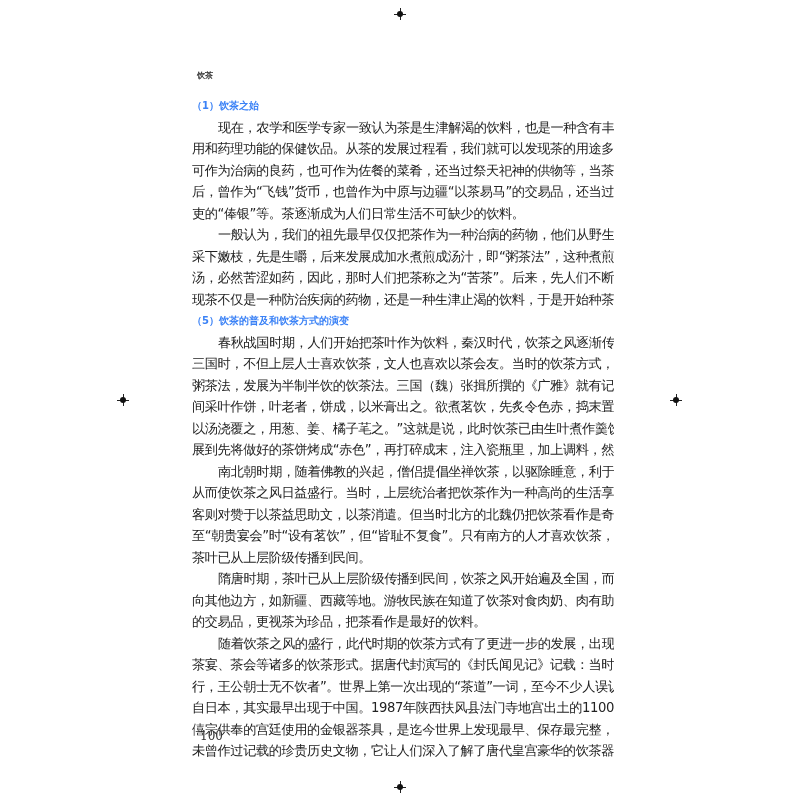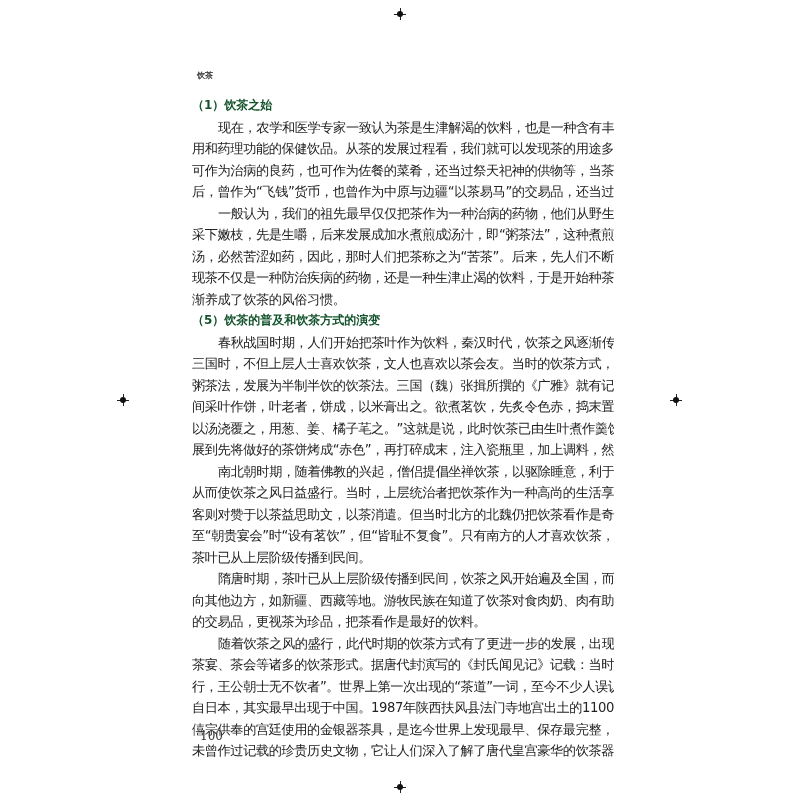--- a/index.html
+++ b/index.html
@@ -55,26 +55,26 @@
       color: #333;
       font-family: "DejaVu Serif", serif;
     }
     .body-text {
       position: absolute;
       left: 192px;
       top: 95px;
       width: 422px;
     }
     .heading {
-      font-size: 12px;
+      font-size: 10px;
       font-weight: bold;
       line-height: 21.5px;
       height: 21.5px;
       white-space: nowrap;
-      color: #14532d;
+      color: #3b82f6;
     }
     .line {
       font-size: 13.2px;
       line-height: 21.5px;
       height: 21.5px;
       white-space: nowrap;
       overflow: hidden;
       color: #222;
       letter-spacing: -0.4px;
     }
@@ -112,28 +112,28 @@
 
   <div class="body-text">
 
     <div class="heading">（1）饮茶之始</div>
 
     <div>
       <div class="line indent">现在，农学和医学专家一致认为茶是生津解渴的饮料，也是一种含有丰富的营养作</div>
       <div class="line">用和药理功能的保健饮品。从茶的发展过程看，我们就可以发现茶的用途多种多样，既</div>
       <div class="line">可作为治病的良药，也可作为佐餐的菜肴，还当过祭天祀神的供物等，当茶成为商品之</div>
       <div class="line">后，曾作为“飞钱”货币，也曾作为中原与边疆“以茶易马”的交易品，还当过边疆官</div>
+      <div class="line">吏的“俸银”等。茶逐渐成为人们日常生活不可缺少的饮料。</div>
     </div>
 
     <div>
       <div class="line indent">一般认为，我们的祖先最早仅仅把茶作为一种治病的药物，他们从野生的茶树上</div>
       <div class="line">采下嫩枝，先是生嚼，后来发展成加水煮煎成汤汁，即“粥茶法”，这种煮煎而成的茶</div>
       <div class="line">汤，必然苦涩如药，因此，那时人们把茶称之为“苦茶”。后来，先人们不断实践，发</div>
       <div class="line">现茶不仅是一种防治疾病的药物，还是一种生津止渴的饮料，于是开始种茶、制茶，逐</div>
-      <div class="line">渐养成了饮茶的风俗习惯。</div>
     </div>
 
     <div class="heading">（5）饮茶的普及和饮茶方式的演变</div>
 
     <div>
       <div class="line indent">春秋战国时期，人们开始把茶叶作为饮料，秦汉时代，饮茶之风逐渐传播开来，到</div>
       <div class="line">三国时，不但上层人士喜欢饮茶，文人也喜欢以茶会友。当时的饮茶方式，摒弃了原始</div>
       <div class="line">粥茶法，发展为半制半饮的饮茶法。三国（魏）张揖所撰的《广雅》就有记载：“荆巴</div>
       <div class="line">间采叶作饼，叶老者，饼成，以米膏出之。欲煮茗饮，先炙令色赤，捣末置瓷器中，</div>
       <div class="line">以汤浇覆之，用葱、姜、橘子芼之。”这就是说，此时饮茶已由生叶煮作羹饮，发</div>

